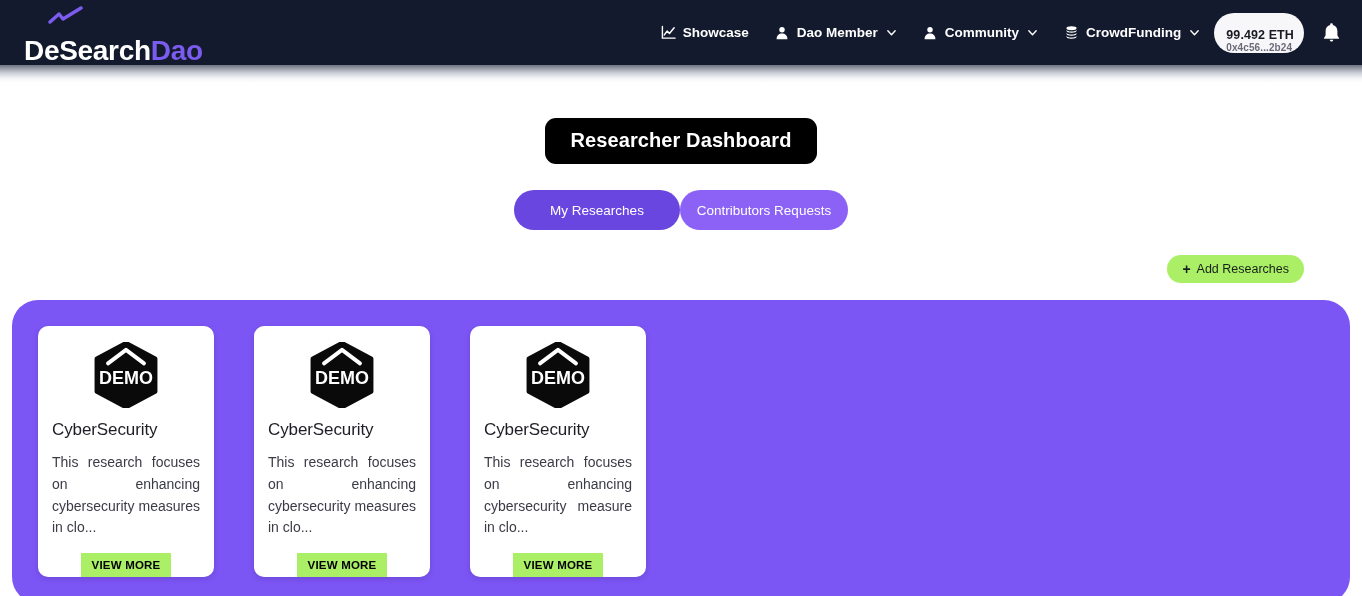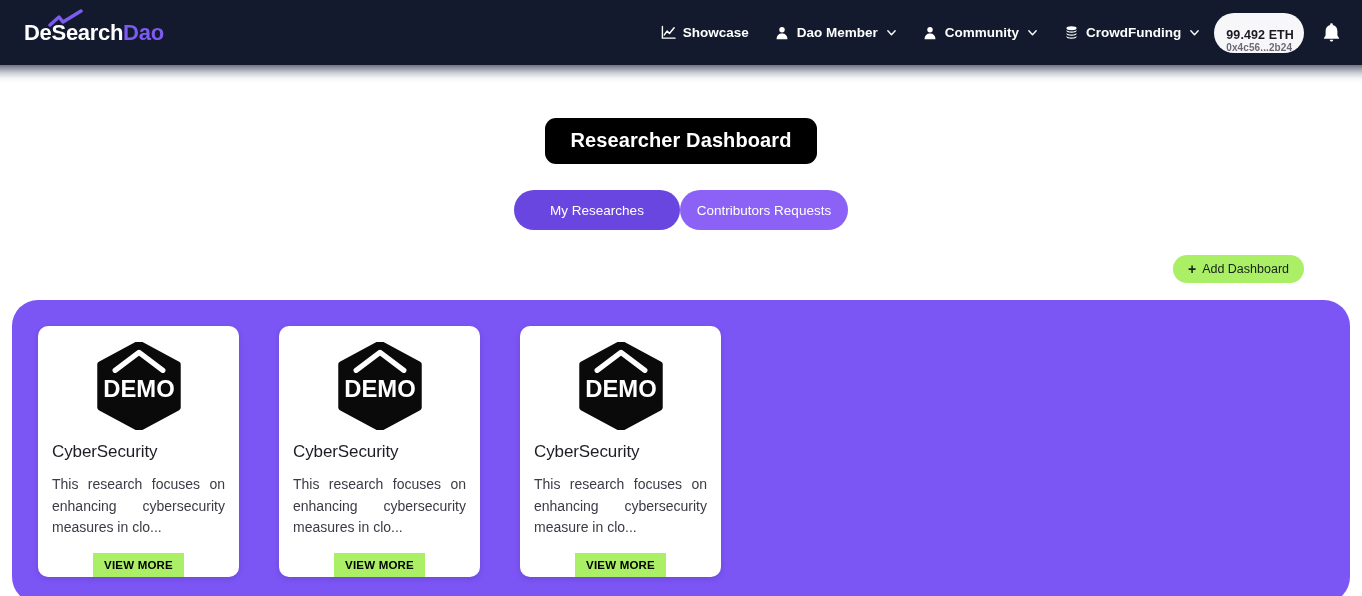--- a/index.html
+++ b/index.html
@@ -40,26 +40,26 @@
   }
 
   
   .logo-wrap {
     display: flex;
     align-items: flex-start;
     padding-left: 4px;
     position: relative;
   }
   .logo-text {
-    font-size: 22px;
+    font-size: 28px;
     font-weight: 700;
     letter-spacing: -0.3px;
     line-height: 1;
     position: relative;
-    top: 0;
+    top: 18px;
   }
   .logo-de { color: #ffffff; }
   .logo-dao { color: #7c5cf0; }
   .logo-swoosh {
     position: absolute;
     left: 27px;
     top: -13px;
     width: 40px;
     height: 22px;
   }
@@ -190,21 +190,21 @@
     margin: 17px 12px 0 12px;
     background: #7c55f5;
     border-radius: 26px;
     padding: 26px 0 26px 26px;
     display: flex;
     gap: 40px;
     height: 303px;
   }
 
   .card {
-    width: 201px;
+    width: 176px;
     background: #ffffff;
     border-radius: 10px;
     padding: 12px 12px 0;
     display: flex;
     flex-direction: column;
     align-items: center;
     box-shadow: 0 2px 6px rgba(0,0,0,0.13);
   }
 
   .card-logo { width: 120px; height: 118px; margin-top: 4px; }
@@ -378,21 +378,21 @@
   <div class="title-pill">Researcher Dashboard</div>
 
   <div class="tabs">
     <button class="tab tab-active">My Researches</button>
     <button class="tab tab-inactive">Contributors Requests</button>
   </div>
 
   <div class="add-row">
     <button class="add-btn">
       <span class="add-plus">+</span>
-      <span>Add Dashboard</span>
+      <span>Add Researches</span>
     </button>
   </div>
 
   <div class="band">
 
     <div class="card">
       <svg class="card-logo" viewBox="0 0 120 118">
         <path d="M60 2 L112 30 L112 88 L60 116 L8 88 L8 30 Z" fill="#0a0a0a" stroke="#0a0a0a" stroke-width="8" stroke-linejoin="round"></path>
         <path d="M28 38 L60 14 L92 38" stroke="#ffffff" stroke-width="7" fill="none" stroke-linecap="round" stroke-linejoin="round"></path>
         <text x="60" y="74" font-family="Liberation Sans, sans-serif" font-size="32" font-weight="700" fill="#ffffff" text-anchor="middle">DEMO</text>

